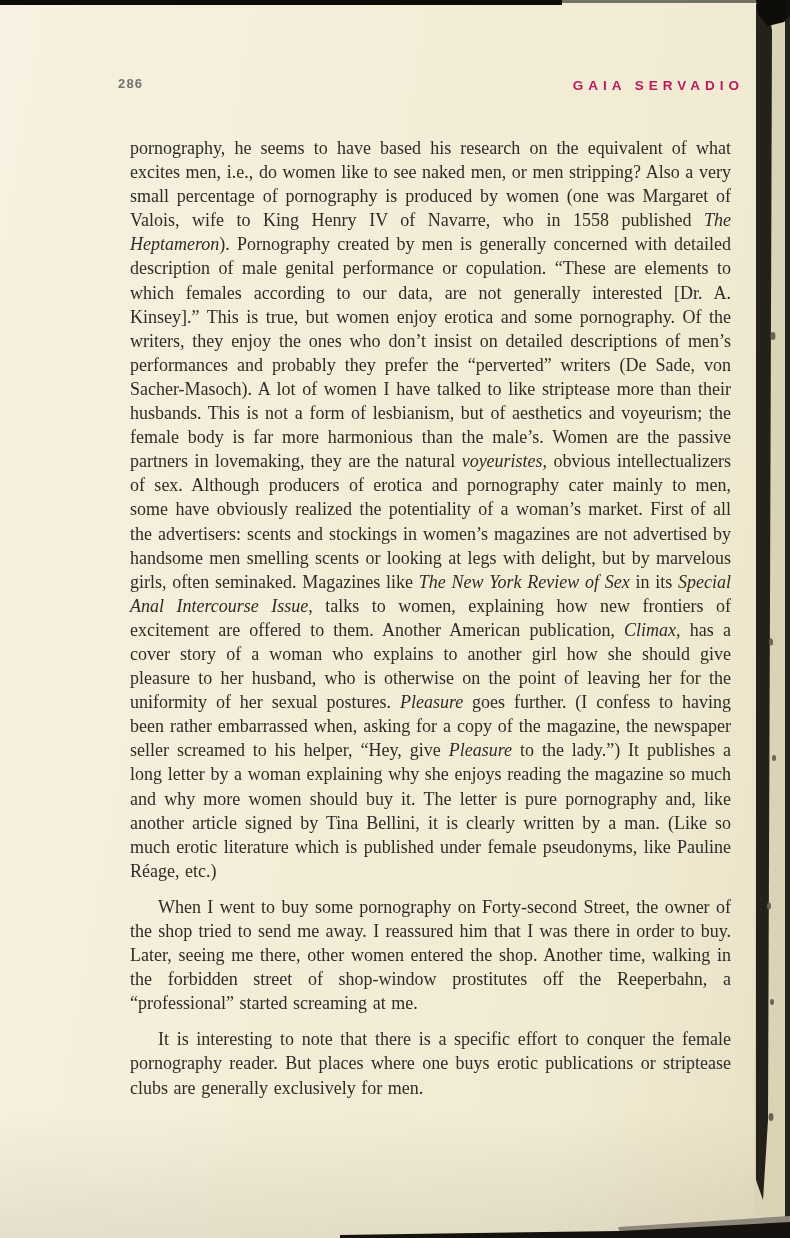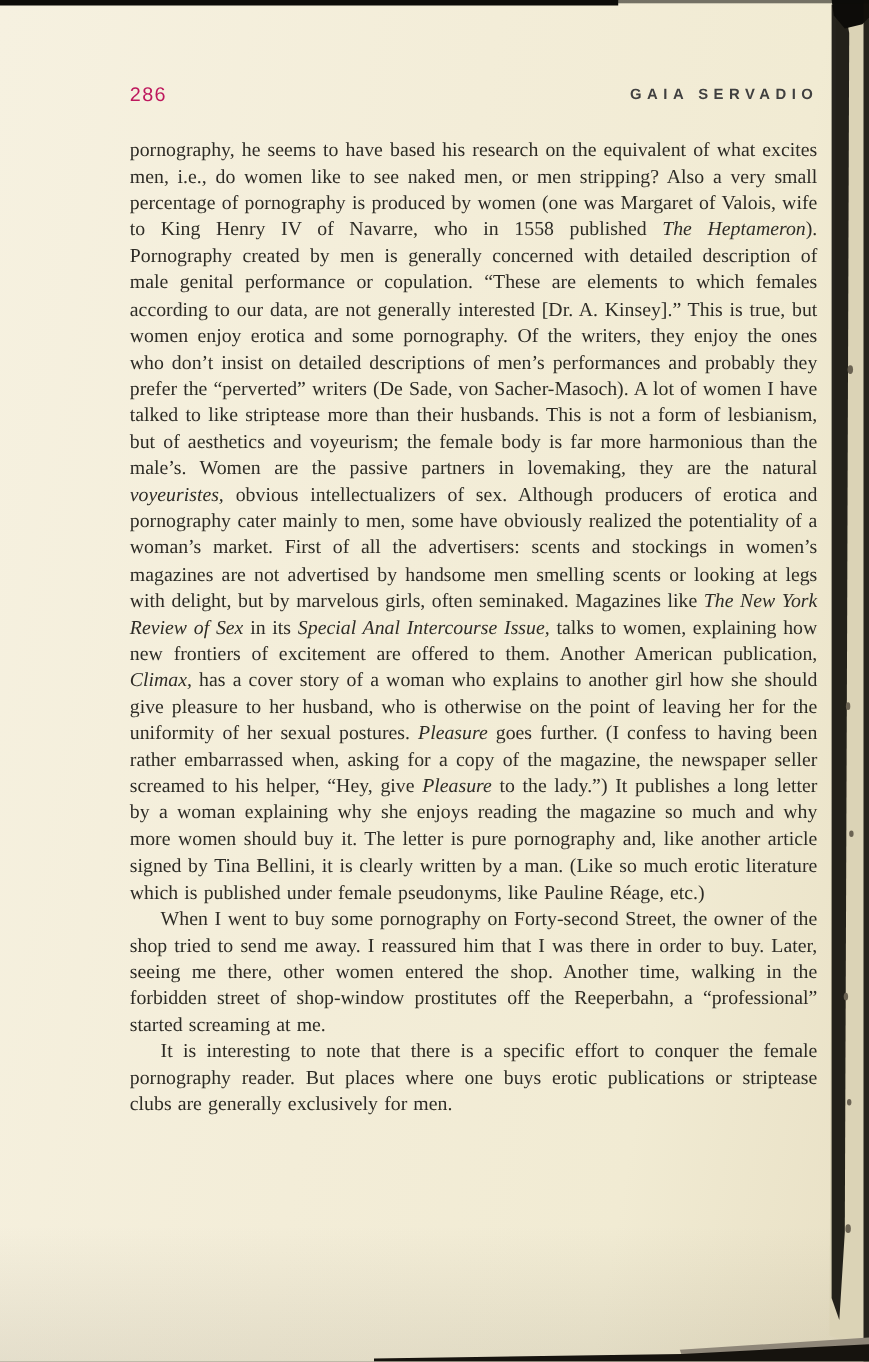--- a/index.html
+++ b/index.html
@@ -14,46 +14,46 @@
     position: absolute;
     inset: 0;
     background:
       linear-gradient(to bottom, rgba(0,0,0,0) 90%, rgba(85,75,55,0.10) 100%),
       linear-gradient(100deg, #f6f1e0 0%, #f3edd8 45%, #f1ebd3 75%, #e9e1c6 97%);
   }
   .page-num {
     position: absolute;
     left: 118px; top: 76px;
     font-family: "Liberation Sans", sans-serif;
-    font-size: 18px; font-weight: 400;
+    font-size: 13px; font-weight: 700;
     letter-spacing: 1.2px;
-    color: #be185d;
+    color: #737373;
   }
   .running-head {
     position: absolute;
     right: 46px; top: 78px;
     font-family: "Liberation Sans", sans-serif;
     font-size: 13.5px; font-weight: 700;
     letter-spacing: 5px;
-    color: #404040;
+    color: #be185d;
     white-space: nowrap;
     text-align: right;
   }
   .body-text {
     position: absolute;
     left: 118px; top: 124px;
     width: 625px;
     font-family: "Liberation Serif", serif;
     font-size: 18px;
     line-height: 24.1px;
     color: var(--ink, #2e2c26);
     text-align: justify;
     word-spacing: 0.06em;
   }
-  .body-text p { margin: 0; }
+  .body-text p { margin: 12px; }
   .body-text p.indent { text-indent: 28px; }
   .body-text em { font-style: italic; }
   .edges {
     position: absolute;
     inset: 0;
     pointer-events: none;
   }
 </style>
 </head>
 <body>

